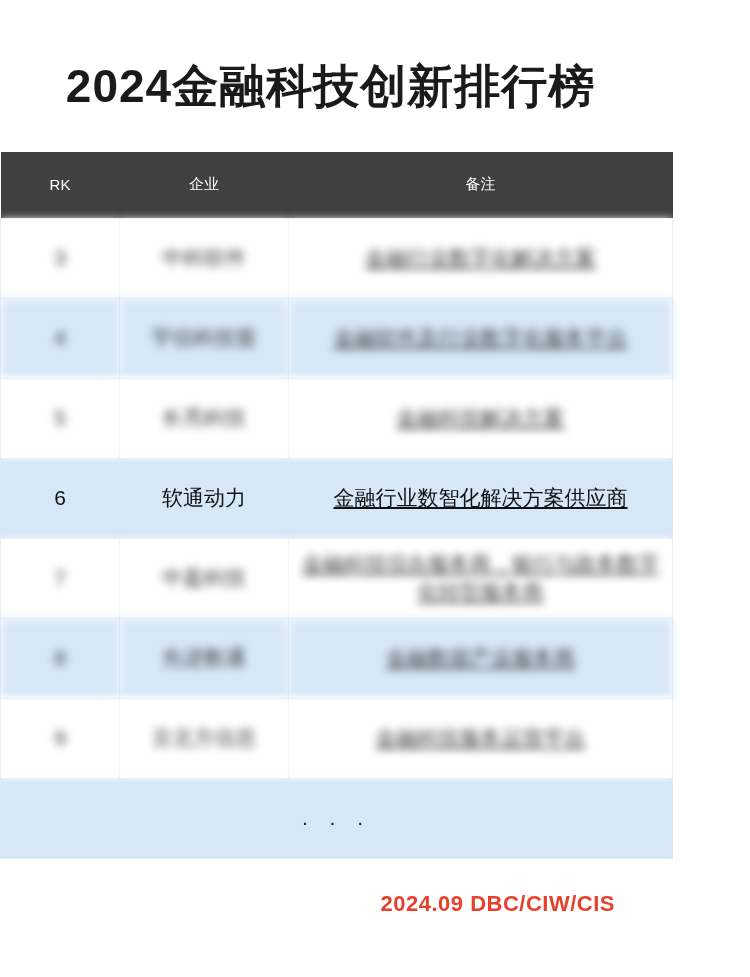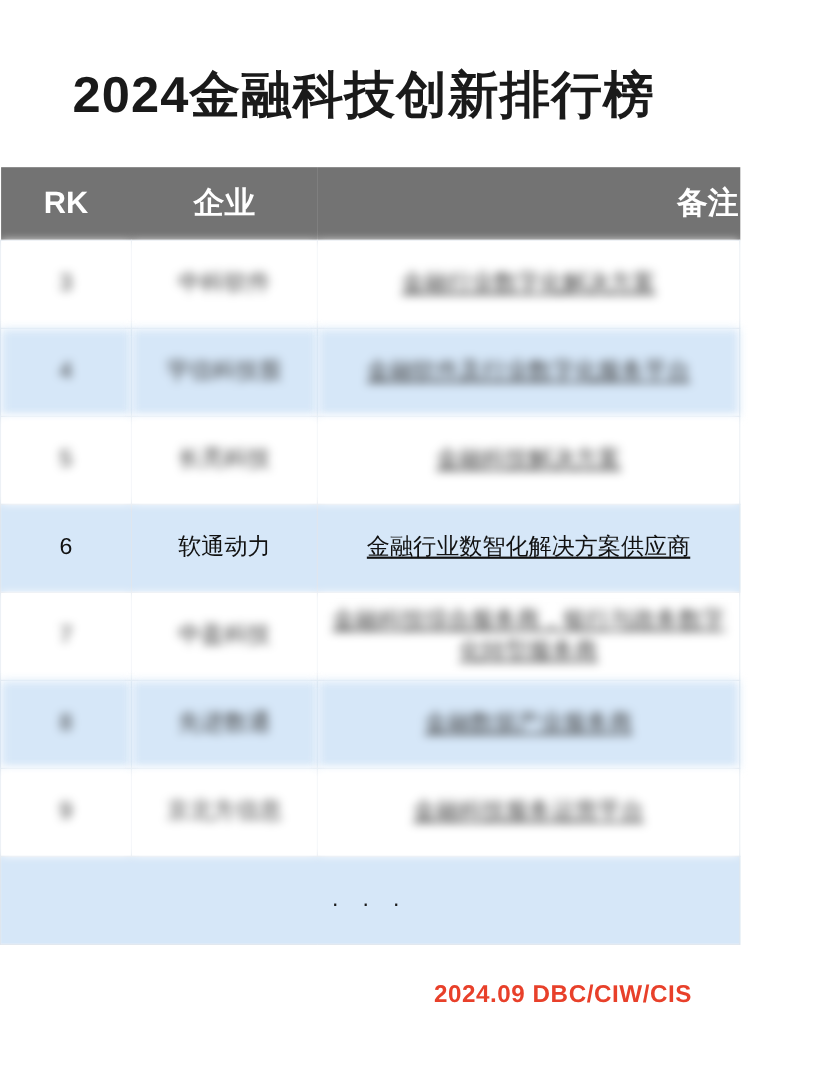--- a/index.html
+++ b/index.html
@@ -32,31 +32,31 @@
   .table-wrap {
     margin: 36px auto 0 auto;
     width: 666px;
   }
   table.rank-table {
     width: 100%;
     border-collapse: collapse;
     table-layout: fixed;
   }
   table.rank-table th {
-    background: #737373;
+    background: #404040;
     color: #ffffff;
-    font-size: 28px;
-    font-weight: bold;
+    font-size: 15px;
+    font-weight: normal;
     height: 64px;
     vertical-align: middle;
     border: none;
   }
   table.rank-table th.col-rk { width: 117px; }
   table.rank-table th.col-company { width: 167px; }
-  table.rank-table th.col-note { width: 382px; text-align: right; }
+  table.rank-table th.col-note { width: 382px; }
 
   table.rank-table td {
     border: 1px solid #dfe6ee;
     text-align: center;
     vertical-align: middle;
     height: 80px;
     font-size: 21px;
     color: #1a1a1a;
     padding: 4px 8px;
     box-sizing: border-box;
@@ -78,21 +78,21 @@
 
   .ellipsis-row td {
     height: 78px;
     background: #d6e7f8;
     font-size: 26px;
     letter-spacing: 8px;
     color: #4a5a6a;
   }
   .footer {
     position: absolute;
-    right: 32px;
+    right: 46px;
     bottom: 60px;
     font-size: 22px;
     font-weight: bold;
     color: #e8402a;
     letter-spacing: 0.5px;
   }
 </style>
 </head>
 <body>
 

